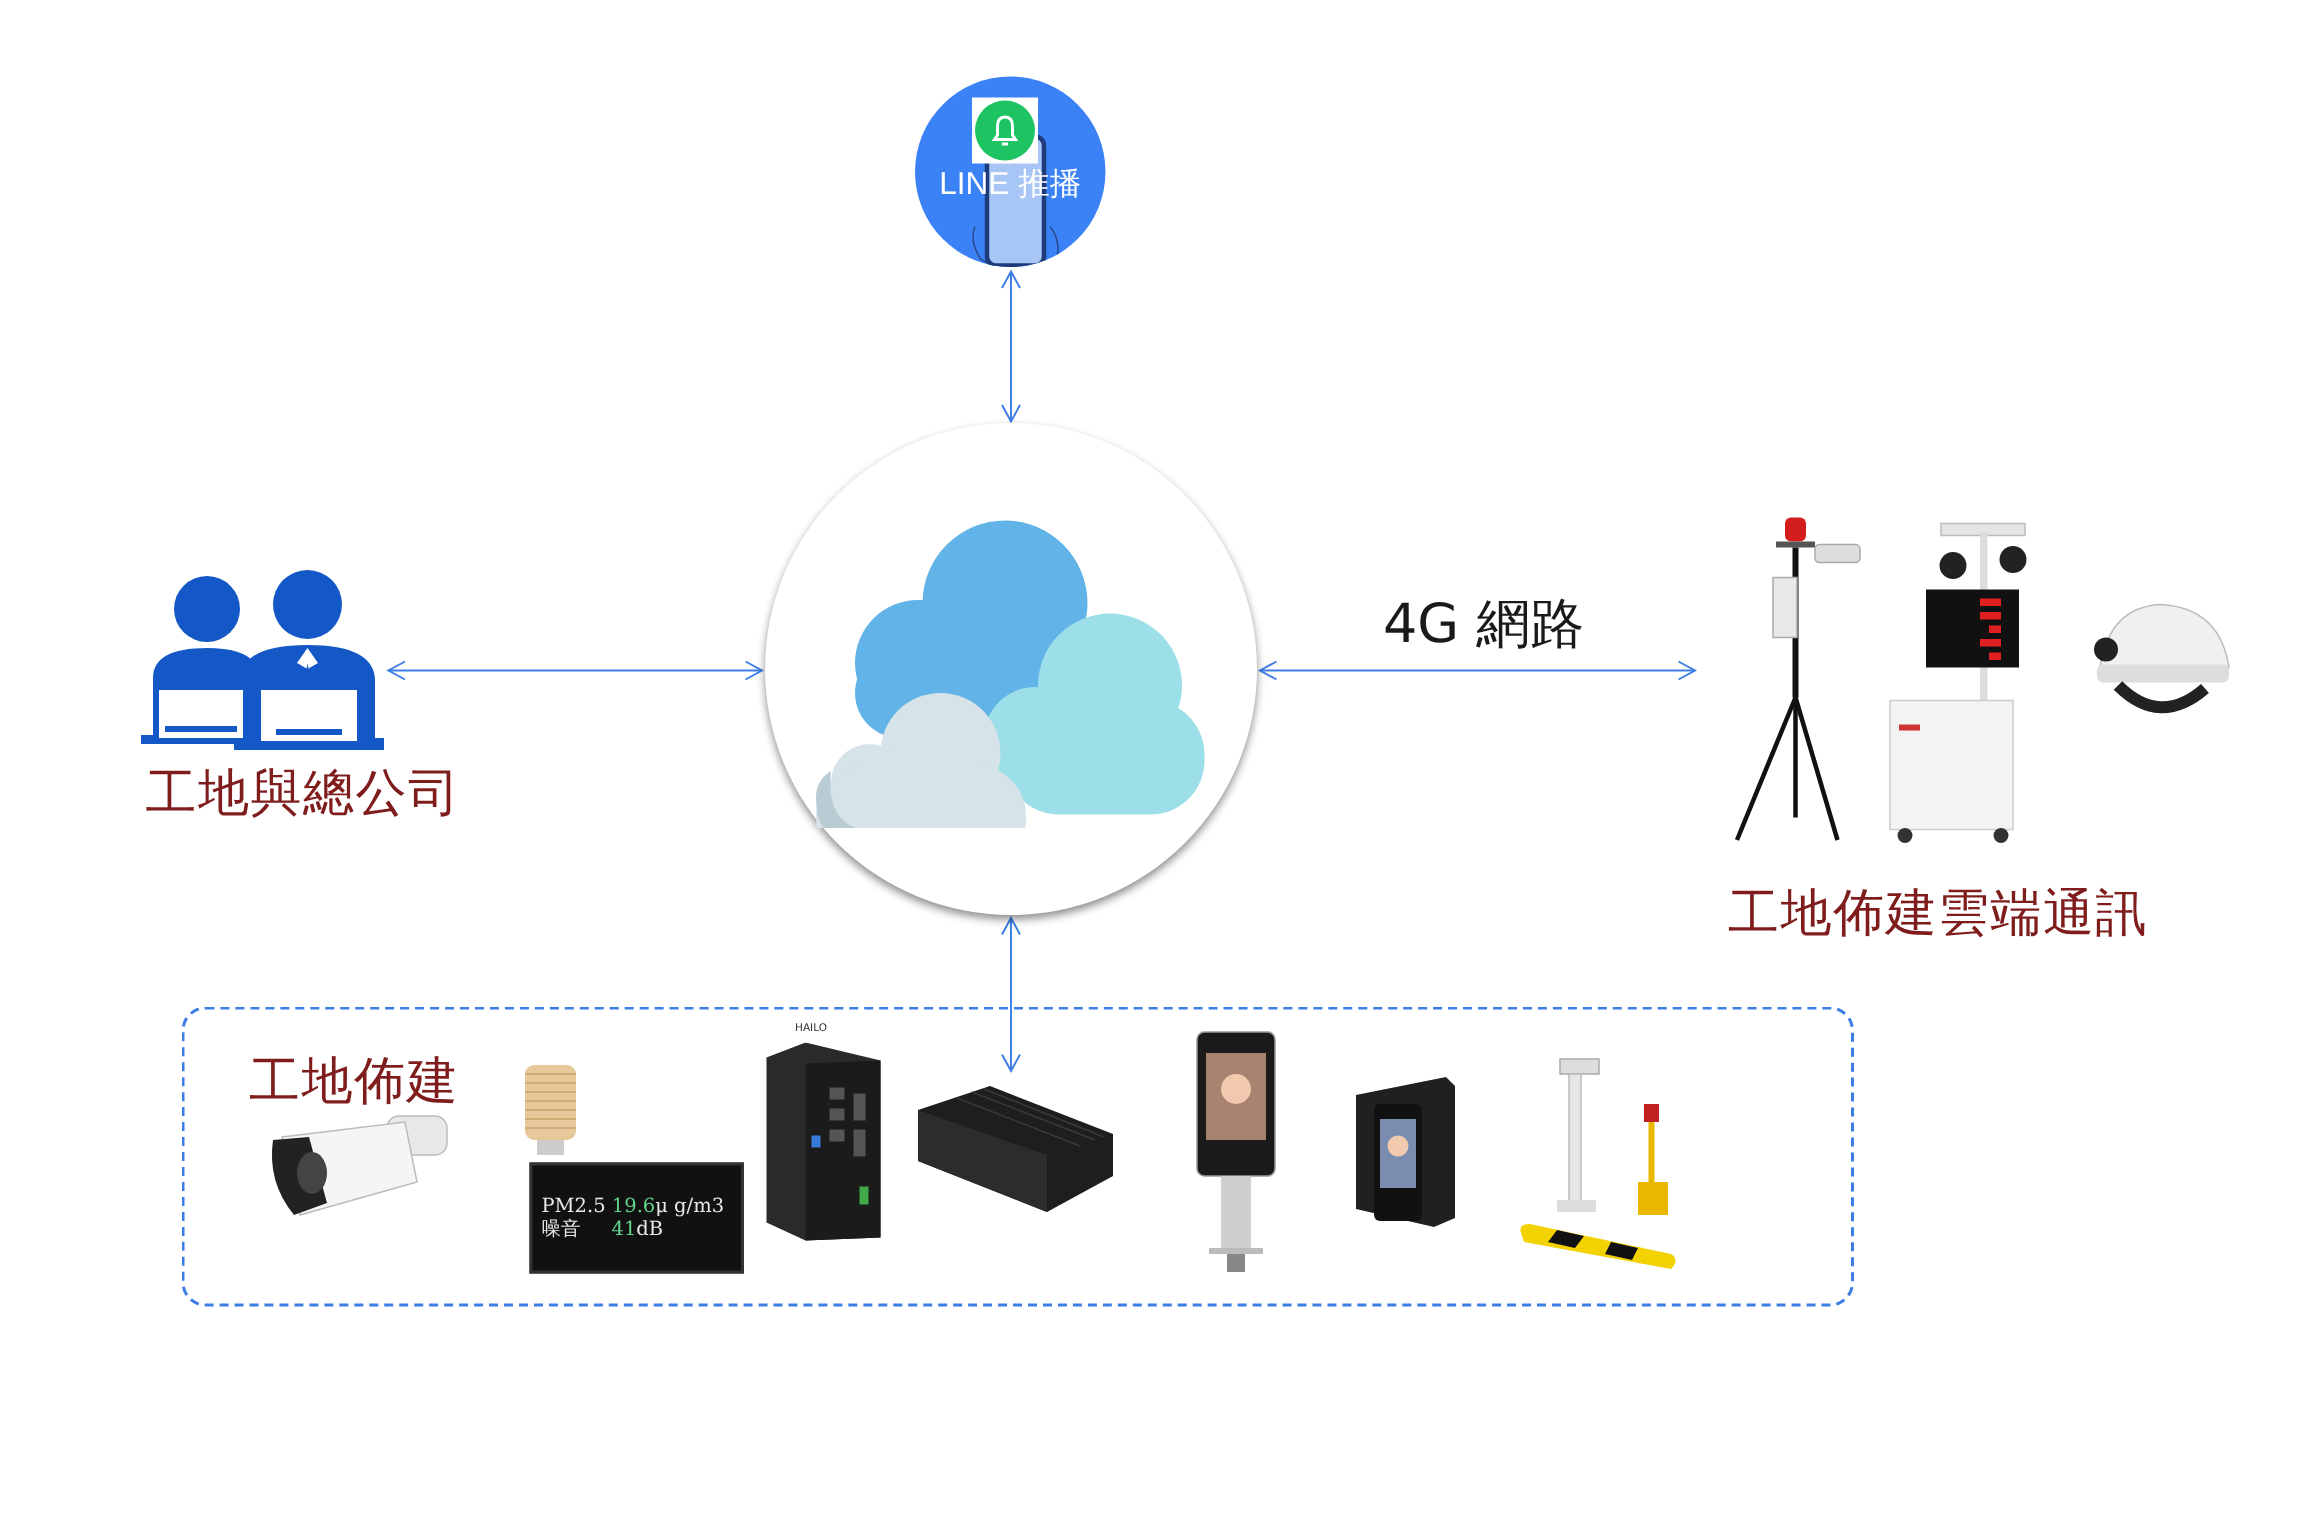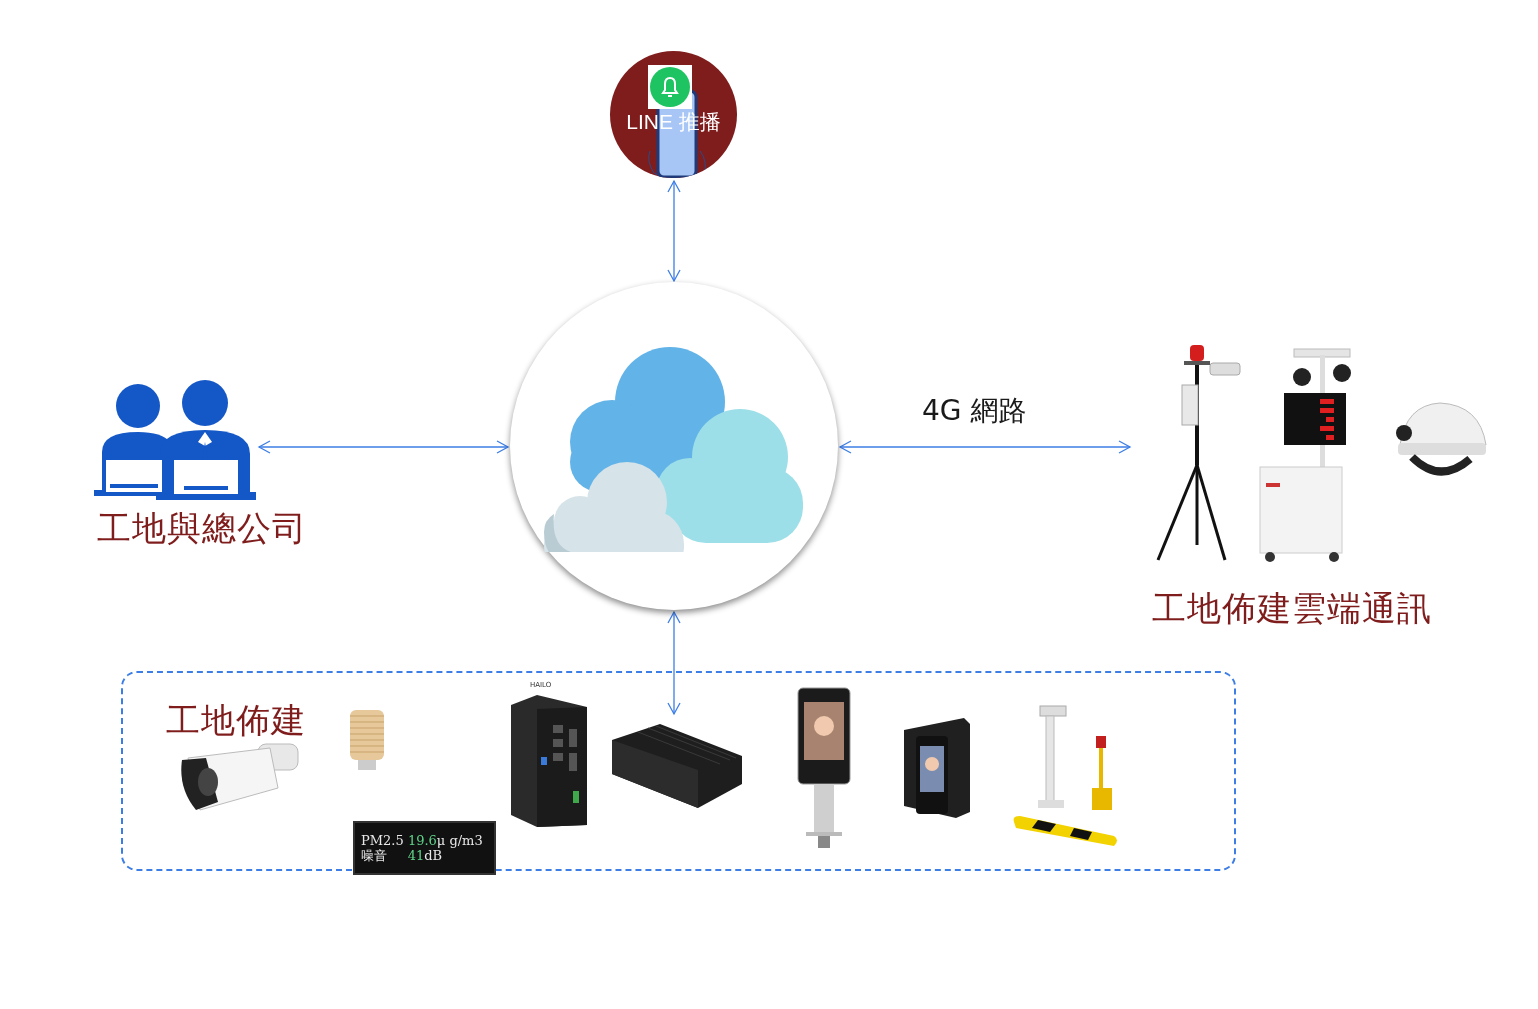--- a/index.html
+++ b/index.html
@@ -1,31 +1,31 @@
 <!DOCTYPE html>
 <html><head>
 <meta charset="utf-8">
 <style>
   html, body { margin:0; padding:0; background:#ffffff; }
   body { width:1538px; height:1009px; position:relative; overflow:hidden;
          font-family:"DejaVu Sans", "Liberation Sans", sans-serif; color:#111; }
   .abs { position:absolute; }
   svg.lines { position:absolute; left:0; top:0; }
   .label { position:absolute; font-size:34px; color:#7f1d1d; white-space:nowrap; letter-spacing:1px; }
-  .net-label { position:absolute; font-size:28px; color:#1a1a1a; white-space:nowrap; }
-  .line-bubble { position:absolute; left:610px; top:51px; width:127px; height:127px; border-radius:50%; background:#7f1d1d; overflow:hidden; }
+  .net-label { position:absolute; font-size:36px; color:#1a1a1a; white-space:nowrap; }
+  .line-bubble { position:absolute; left:610px; top:51px; width:127px; height:127px; border-radius:50%; background:#3b82f6; overflow:hidden; }
   .line-text { position:absolute; left:0; right:0; top:57px; text-align:center; color:#ffffff; font-size:21px; font-family:"Liberation Sans", sans-serif; }
   .bell-box { position:absolute; left:38px; top:14px; width:44px; height:44px; background:#fff; }
   .bell-circle { position:absolute; left:2px; top:2px; width:40px; height:40px; border-radius:50%; background:#1ec461; }
   .cloud-circle { position:absolute; left:510px; top:282px; width:328px; height:328px; border-radius:50%; background:#fff;
                   box-shadow: 0 3px 6px rgba(0,0,0,0.45); }
   .site-box { position:absolute; left:121px; top:671px; width:1111px; height:196px; border:2px dashed #3d7ee6; border-radius:16px; }
   .device { position:absolute; }
   .sensor-panel { position:absolute; background:#111; border:2px solid #333; color:#e8e8e8;
-                  font-family:"DejaVu Serif", serif; font-size:13px; line-height:15px; padding:10px 6px;margin-top:46px; }
+                  font-family:"DejaVu Serif", serif; font-size:13px; line-height:15px; padding:20px 6px; }
   .green { color:#5fd48a; }
 </style>
 </head>
 <body>
 
 <svg class="lines" width="1538" height="1009">
   <defs>
     <marker id="ah" markerWidth="14" markerHeight="14" refX="12" refY="7" orient="auto-start-reverse" markerUnits="userSpaceOnUse">
       <path d="M1,1 L12,7 L1,13" fill="none" stroke="#3d7ee6" stroke-width="1.3"></path>
     </marker>

